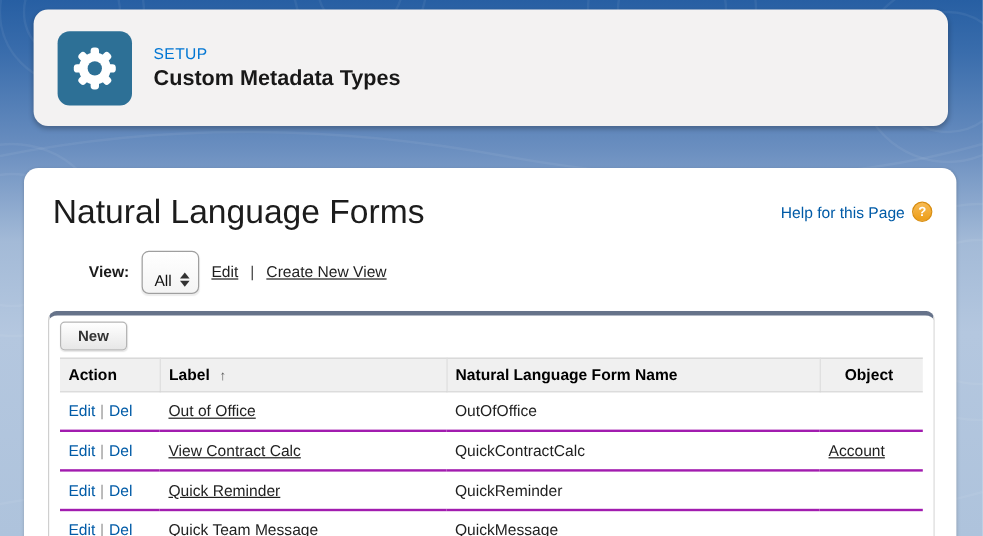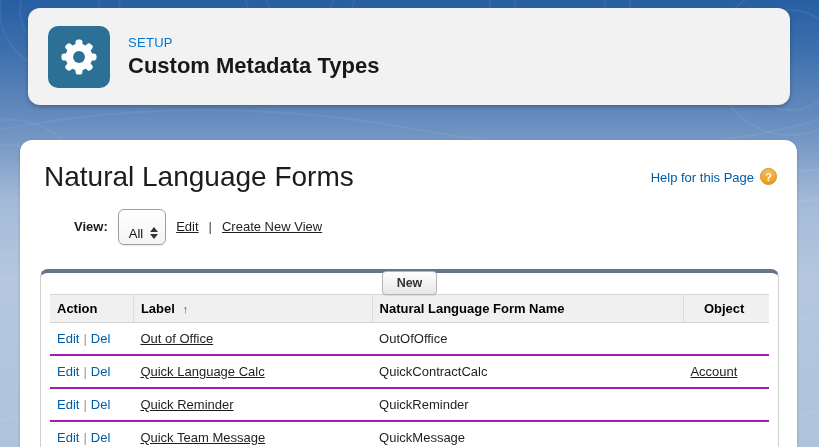--- a/index.html
+++ b/index.html
@@ -17,21 +17,21 @@
     background:#f3f2f2; border-radius:12px;
     box-shadow:0 2px 4px rgba(0,0,0,.25);
     display:flex; align-items:center; padding:0 20px; gap:18px;
   }
   .setup-tile {
     width:62px; height:62px; border-radius:10px; background:#2d7096;
     display:flex; align-items:center; justify-content:center; flex:none;
   }
   .setup-tile svg { width:42px; height:42px; }
   .setup-eyebrow { color:#0176d3; font-size:13px; font-weight:400; letter-spacing:.3px; margin-bottom:3px; }
-  .setup-title { color:#181818; font-size:22px; font-weight:700; }
+  .setup-title { color:#181818; font-size:18px; font-weight:700; }
 
   
   .main-card {
     position:absolute; left:20px; top:140px; width:777px; height:330px;
     background:#ffffff; border-radius:12px;
     box-shadow:0 1px 3px rgba(0,0,0,.2);
     padding:16px 14px 0 12px;
   }
   .page-head { display:flex; align-items:flex-start; justify-content:space-between; padding:6px 6px 0 12px; }
   .page-title { font-size:28px; font-weight:400; color:#1c1c1c; line-height:1.1; }
@@ -39,21 +39,21 @@
   .help-link { color:#015ba7; font-size:13px; text-decoration:none; cursor:pointer; }
   .help-icon {
     width:17px; height:17px; border-radius:50%;
     background:linear-gradient(180deg,#f8bb54 0%,#ec9d17 100%);
     border:1px solid #d88d10;
     color:#fff; font-size:11px; font-weight:700;
     display:flex; align-items:center; justify-content:center; cursor:pointer;
   }
 
   
-  .view-bar { display:flex; align-items:center; margin:16px 0 24px 42px; gap:10px; font-size:13px; }
+  .view-bar { display:flex; align-items:center; margin:16px 0 14px 42px; gap:10px; font-size:13px; }
   .view-label { font-weight:700; color:#1a1a1a; }
   .view-select {
     display:inline-flex; align-items:center; gap:7px;
     border:1px solid #9f9f9f; border-radius:6px; background:linear-gradient(180deg,#fff,#f4f4f4);
     padding:16px 7px 3px 10px; font-size:13px; color:#111; cursor:pointer;
     box-shadow:0 1px 1px rgba(0,0,0,.08);
   }
   .spin-arrows { display:inline-flex; flex-direction:column; gap:2px; }
   .spin-arrows i { width:0; height:0; border-left:4px solid transparent; border-right:4px solid transparent; display:block; }
   .spin-arrows i.up   { border-bottom:5px solid #333; }
@@ -63,21 +63,21 @@
 
   
   .list-container {
     margin:0 4px 0 8px;
     background:#fff;
     border:1px solid #cfcfcf;
     border-top:4px solid #66738a;
     border-radius:8px;
     padding:0 9px 7px 9px;
   }
-  .list-toolbar { height:21px; display:flex; align-items:center; justify-content:center; }
+  .list-toolbar { height:35px; display:flex; align-items:center; justify-content:flex-start; }
   .new-button {
     font-family:"Liberation Sans", sans-serif;
     font-size:12.5px; font-weight:700; color:#333;
     background:linear-gradient(180deg,#ffffff 0%,#e7e7e7 100%);
     border:1px solid #b5b5b5; border-radius:4px;
     padding:4px 14px; cursor:pointer;
     box-shadow:0 1px 1px rgba(0,0,0,.1);
   }
   .list-table { width:100%; border-collapse:collapse; table-layout:fixed; font-size:13px; }
   .list-table col.c-action { width:11.6%; }
@@ -198,21 +198,21 @@
     <td>
       
     </td>
   </tr>
 
   <tr>
     <td>
       <a class="blue-link">Edit</a><span class="action-sep">|</span><a class="blue-link">Del</a>
     </td>
     <td>
-      <a class="dark-link">Quick Language Calc</a>
+      <a class="dark-link">View Contract Calc</a>
     </td>
     <td>
       <span>QuickContractCalc</span>
     </td>
     <td>
       <a class="dark-link">Account</a>
     </td>
   </tr>
 
   <tr>

